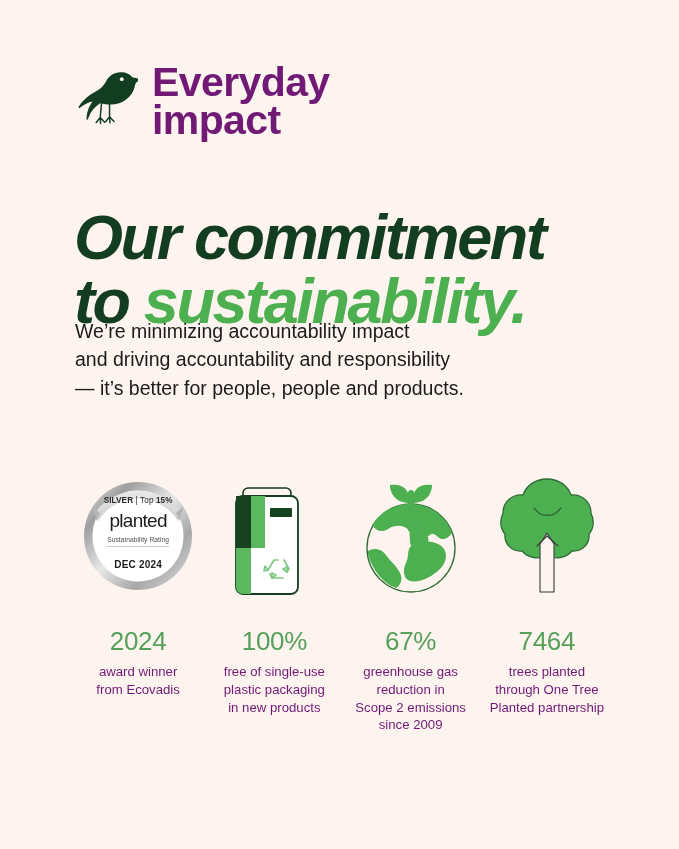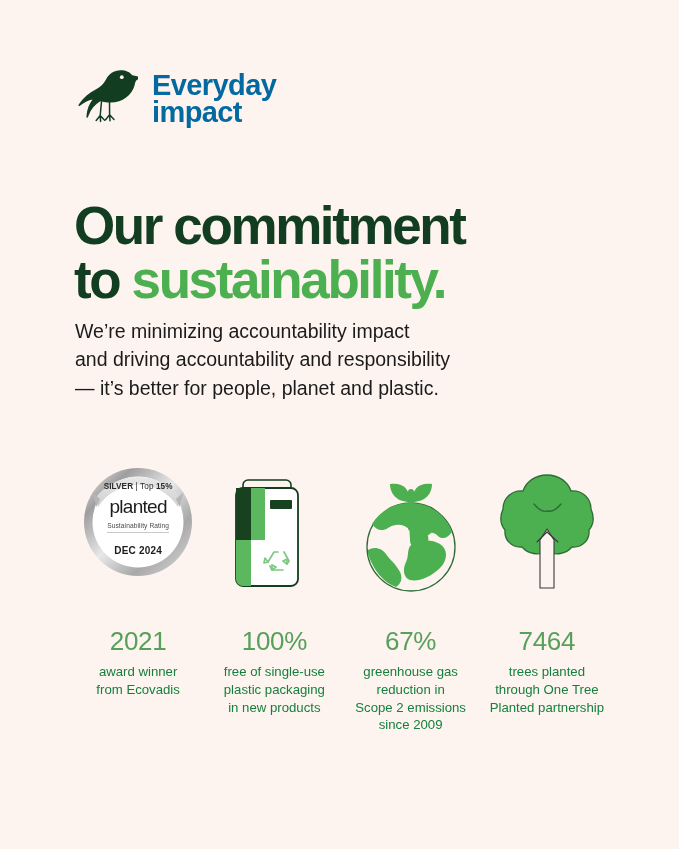--- a/index.html
+++ b/index.html
@@ -32,40 +32,41 @@
   }
   .logo-bird {
     width: 62px;
     height: 72px;
     flex: 0 0 auto;
     display: block;
   }
   .logo-words {
     display: block;
     line-height: 0.93;
-    color: #0369a1;
+    color: #701a75;
     font-weight: 700;
-    font-size: 29px;
+    font-size: 41px;
     letter-spacing: -0.6px;
   }
   .logo-words span {
     display: block;
   }
 
   
   .headline {
     position: absolute;
     left: 74px;
     top: 163px;
     width: 560px;
-    font-size: 53px;
+    font-size: 63px;
     font-weight: 700;
     line-height: 1.02;
     letter-spacing: -2.4px;
     color: #123d20;
+    font-style: italic;
   }
   .headline .accent {
     color: #4caf50;
   }
 
   
   .body-copy {
     position: absolute;
     left: 75px;
     top: 317px;
@@ -90,34 +91,35 @@
   .stat {
     flex: 1 1 0;
     display: flex;
     flex-direction: column;
     align-items: center;
     text-align: center;
   }
   .stat-icon {
     height: 140px;
     display: flex;
+    align-items: center;
     justify-content: center;
   }
   .stat-value {
     margin-top: 22px;
     font-size: 26px;
     color: #57a05b;
     line-height: 1;
     letter-spacing: -0.3px;
   }
   .stat-caption {
     margin-top: 9px;
     font-size: 13.2px;
     line-height: 1.35;
-    color: #15803d;
+    color: #701a75;
     max-width: 130px;
   }
 
   
   .medal {
     position: relative;
     width: 112px;
     height: 112px;
   }
   .medal svg {
@@ -189,21 +191,21 @@
   </div>
 
   <h1 class="headline">
     <span>Our commitment</span><br>
     <span>to </span><span class="accent">sustainability.</span>
   </h1>
 
   <div class="body-copy">
     <p>We’re minimizing accountability impact</p>
     <p>and driving accountability and responsibility</p>
-    <p>— it’s better for people, planet and plastic.</p>
+    <p>— it’s better for people, people and products.</p>
   </div>
 
   <div class="stats">
 
     <div class="stat">
       <div class="stat-icon">
         <div class="medal">
           <svg width="112" height="112" viewBox="0 0 112 112">
             <defs>
               <linearGradient id="silverRing" x1="0" y1="0" x2="1" y2="1">
@@ -231,21 +233,21 @@
               <span>Top</span>
               <b>15%</b>
             </div>
             <div class="medal-wordmark">planted</div>
             <div class="medal-sub">Sustainability Rating</div>
             <div class="medal-rule"></div>
             <div class="medal-date">DEC 2024</div>
           </div>
         </div>
       </div>
-      <div class="stat-value">2021</div>
+      <div class="stat-value">2024</div>
       <div class="stat-caption" style="white-space:pre-line">award winner
 from Ecovadis</div>
     </div>
 
     <div class="stat">
       <div class="stat-icon">
         <svg width="104" height="125" viewBox="0 0 104 125">
           <path d="M26 14 h38 a5 5 0 0 1 5 5 v8 h-48 v-8 a5 5 0 0 1 5 -5 z" fill="none" stroke="#123d20" stroke-width="1.6"></path>
           <rect x="14" y="22" width="62" height="98" rx="7" fill="#ffffff" stroke="#123d20" stroke-width="1.8"></rect>
           <path d="M14 29 a7 7 0 0 1 7 -7 h8 v98 h-8 a7 7 0 0 1 -7 -7 z" fill="#5cb85f"></path>

